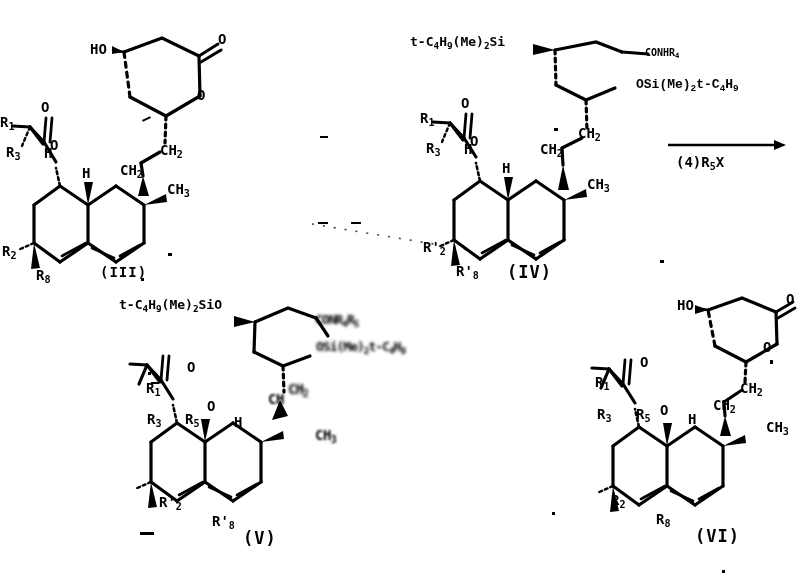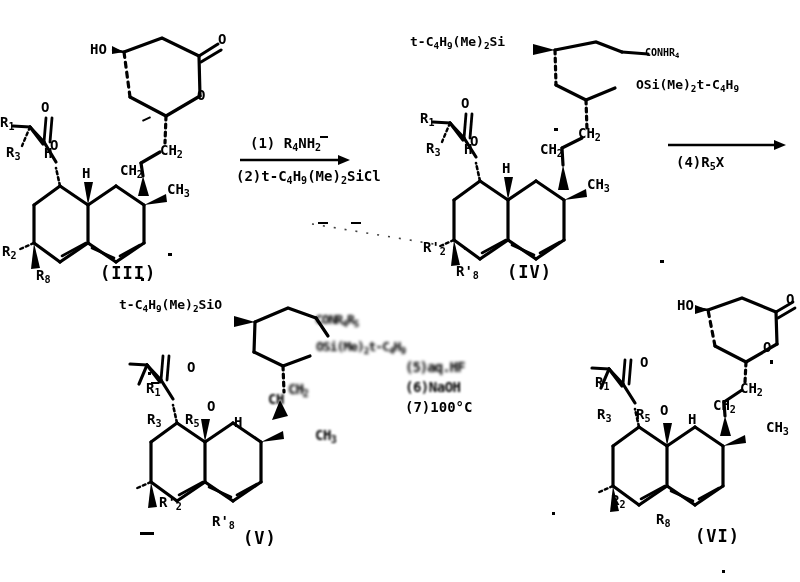--- a/index.html
+++ b/index.html
@@ -97,34 +97,22 @@
   <span class="lbl" style="left:120px;top:163px;font-size:14px;"><span>CH</span><span class="sub">2</span></span>
   <span class="lbl" style="left:167px;top:182px;font-size:14px;"><span>CH</span><span class="sub">3</span></span>
   <span class="lbl" style="left:82px;top:166px;font-size:14px;"><span>H</span></span>
   <span class="lbl" style="left:41px;top:100px;font-size:14px;"><span>O</span></span>
   <span class="lbl" style="left:50px;top:138px;font-size:14px;"><span>O</span></span>
   <span class="lbl" style="left:0px;top:115px;font-size:14px;"><span>R</span><span class="sub">1</span></span>
   <span class="lbl" style="left:6px;top:145px;font-size:14px;"><span>R</span><span class="sub">3</span></span>
   <span class="lbl" style="left:44px;top:146px;font-size:14px;"><span>H</span></span>
   <span class="lbl" style="left:2px;top:244px;font-size:14px;"><span>R</span><span class="sub">2</span></span>
   <span class="lbl" style="left:36px;top:268px;font-size:14px;"><span>R</span><span class="sub">8</span></span>
-  <span class="lbl struct-name" style="left:100px;top:265px;font-size:17px;text-align:center;"><span>(III)</span></span>
-
-  <div style="position:absolute;left:238px;top:136px;">
-    <div class="lbl rx" style="position:relative;left:12px;top:0px;font-size:14px;">
-      <span>(1)</span>&nbsp;<span>R</span><span class="sub">4</span><span>NH</span><span class="sub">2</span>
-    </div>
-    <svg width="120" height="14" style="display:block;margin-top:1px;">
-      <line x1="2" y1="6" x2="104" y2="6" stroke="#000" stroke-width="2.4"></line>
-      <polygon points="112,6 100,1 100,11" fill="#000"></polygon>
-    </svg>
-    <div class="lbl rx" style="position:relative;left:-2px;top:1px;font-size:14px;">
-      <span>(2)</span>t-C<span class="sub">4</span>H<span class="sub">9</span>(Me)<span class="sub">2</span>SiCl
-    </div>
-  </div>
+  <span class="lbl struct-name" style="left:100px;top:265px;font-size:14px;text-align:center;"><span>(III)</span></span>
+
 
   <svg class="struct" style="left:400px;top:0px;width:340px;height:300px;" viewBox="0 0 340 300">
     <g fill="none" stroke="#000" stroke-width="3.2" stroke-linecap="round">
 
       <path d="M155,50 L196,42 L222,52"></path>
       <path d="M222,52 L248,54"></path>
 
       <polygon points="155,50 133,44 133,55" fill="#000" stroke="none"></polygon>
 
       <path d="M155,50 L156,85" stroke-dasharray="4,4"></path>
@@ -162,21 +150,21 @@
       <path d="M64,138 L66,114" stroke-width="2.8"></path>
       <path d="M70,138 L72,114" stroke-width="2.8"></path>
       <path d="M50,123 L33,122"></path>
       <path d="M50,123 L42,142" stroke-dasharray="3,3" stroke-width="2.4"></path>
       <path d="M50,123 L63,140"></path>
     </g>
   </svg>
 
   <span class="lbl" style="left:410px;top:35px;font-size:13px;">t-C<span class="sub">4</span>H<span class="sub">9</span>(Me)<span class="sub">2</span>Si</span>
   <span class="lbl" style="left:645px;top:48px;font-size:10px;">CONHR<span class="sub">4</span></span>
-  <span class="lbl" style="left:636px;top:78px;font-size:13px;">OSi(Me)<span class="sub">2</span>t-C<span class="sub">4</span>H<span class="sub">9</span></span>
+  <span class="lbl" style="left:636px;top:78px;font-size:13px;font-family:Liberation Mono, monospace;">OSi(Me)<span class="sub">2</span>t-C<span class="sub">4</span>H<span class="sub">9</span></span>
   <span class="lbl" style="left:578px;top:126px;font-size:14px;"><span>CH</span><span class="sub">2</span></span>
   <span class="lbl" style="left:540px;top:142px;font-size:14px;"><span>CH</span><span class="sub">2</span></span>
   <span class="lbl" style="left:587px;top:177px;font-size:14px;"><span>CH</span><span class="sub">3</span></span>
   <span class="lbl" style="left:502px;top:161px;font-size:14px;"><span>H</span></span>
   <span class="lbl" style="left:461px;top:96px;font-size:14px;"><span>O</span></span>
   <span class="lbl" style="left:470px;top:134px;font-size:14px;"><span>O</span></span>
   <span class="lbl" style="left:420px;top:111px;font-size:14px;"><span>R</span><span class="sub">1</span></span>
   <span class="lbl" style="left:426px;top:141px;font-size:14px;"><span>R</span><span class="sub">3</span></span>
   <span class="lbl" style="left:464px;top:142px;font-size:14px;"><span>H</span></span>
   <span class="lbl" style="left:423px;top:240px;font-size:14px;"><span>R'</span><span class="sub">2</span></span>
@@ -249,25 +237,20 @@
   <span class="lbl" style="left:234px;top:415px;font-size:14px;"><span>H</span></span>
   <span class="lbl" style="left:187px;top:360px;font-size:14px;"><span>O</span></span>
   <span class="lbl" style="left:207px;top:399px;font-size:14px;"><span>O</span></span>
   <span class="lbl" style="left:146px;top:381px;font-size:14px;"><span>R</span><span class="sub">1</span></span>
   <span class="lbl" style="left:147px;top:412px;font-size:14px;"><span>R</span><span class="sub">3</span></span>
   <span class="lbl" style="left:185px;top:412px;font-size:14px;"><span>R</span><span class="sub">5</span></span>
   <span class="lbl" style="left:159px;top:495px;font-size:14px;"><span>R'</span><span class="sub">2</span></span>
   <span class="lbl" style="left:212px;top:514px;font-size:14px;"><span>R'</span><span class="sub">8</span></span>
   <span class="lbl struct-name" style="left:243px;top:530px;font-size:17px;"><span>(V)</span></span>
 
-  <div style="position:absolute;left:405px;top:360px;">
-    <div class="lbl rx heavy-smear" style="position:relative;font-size:14px;margin-bottom:6px;"><span>(5)aq.HF</span></div>
-    <div class="lbl rx mid-smear" style="position:relative;font-size:14px;margin-bottom:6px;"><span>(6)NaOH</span></div>
-    <div class="lbl rx" style="position:relative;font-size:14px;"><span>(7)100°C</span></div>
-  </div>
 
   <svg class="struct" style="left:480px;top:290px;width:320px;height:290px;" viewBox="0 0 320 290">
     <g fill="none" stroke="#000" stroke-width="3.2" stroke-linecap="round">
 
       <path d="M228,20 L262,8 L296,22"></path>
       <path d="M296,22 L297,54"></path>
       <path d="M297,54 L266,72"></path>
       <path d="M266,72 L235,56"></path>
       <path d="M235,56 L228,20" stroke-dasharray="5,5"></path>
       <path d="M296,22 L313,12" stroke-width="2.8"></path>

